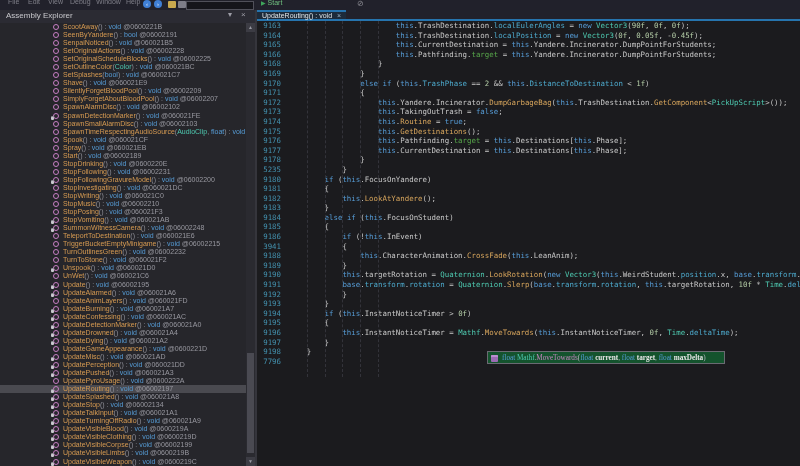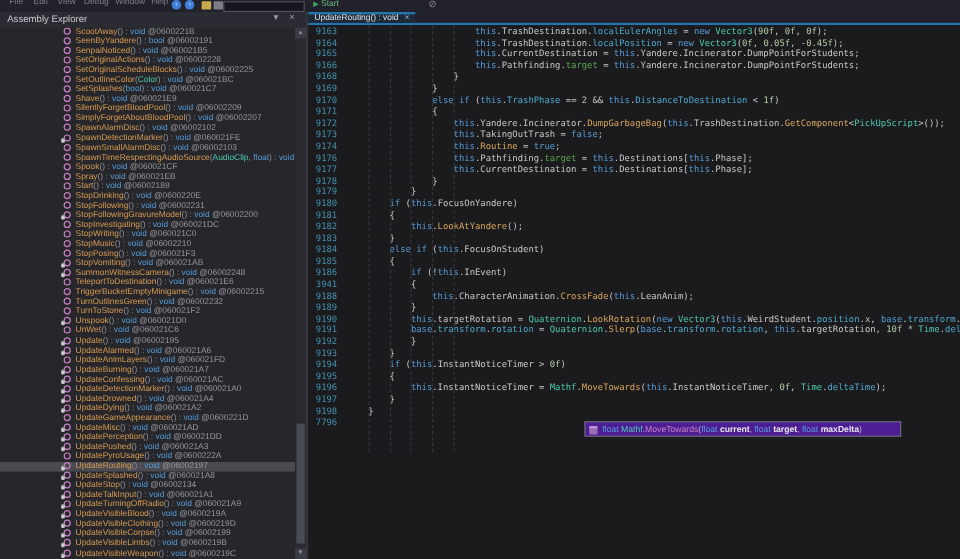--- a/index.html
+++ b/index.html
@@ -47,22 +47,22 @@
        box-sizing:border-box;padding:0 5px;font-size:7px;line-height:8px;color:#e0e6ea;white-space:nowrap;}
   #tab .x{color:#9fb6c8;margin-left:5px;font-size:7px;}
   #codearea{position:absolute;left:257px;top:21px;width:543px;height:445px;background:#1b1b1e;overflow:hidden;}
   .guide{position:absolute;top:0;width:0;height:356px;border-left:1px dashed #33333a;}
   .cl{height:9.6px;white-space:pre;font-family:"DejaVu Sans Mono","Liberation Mono",monospace;
       font-size:7.4px;line-height:9.6px;}
   .ln{display:inline-block;width:24px;text-align:right;color:#4390ad;margin-right:8px;}
   .c-pl{color:#c8c8c8;} .c-kw{color:#569cd6;margin-top:42px;} .c-type{color:#4ec9b0;} .c-m{color:#d7a55c;margin-top:11px;}
   .c-p{color:#4daacd;} .c-g{color:#57a64a;} .c-n{color:#b5cea8;}
   
-  #tooltip{position:absolute;left:230px;top:330px;width:264px;height:13px;background:#4c1d95;
-           border:1px solid #6a6a72;font-family:Liberation Sans, sans-serif;
+  #tooltip{position:absolute;left:230px;top:330px;width:238px;height:13px;background:#14532d;
+           border:1px solid #6a6a72;font-family:Liberation Serif, serif;
            font-size:7.2px;line-height:12px;white-space:nowrap;padding-left:14px;box-sizing:border-box;}
   #tt-ico{position:absolute;left:3px;top:3px;width:7px;height:7px;background:#9b6bb3;
           border-radius:1px;box-shadow:inset 0 2px 0 #bb8fd0;}
   .tk-kw{color:#569cd6;} .tk-type{color:#4ec9b0;} .tk-meth{color:#c586c0;}
   .tk-bold{color:#e8e8e8;font-weight:bold;} .tk-pl{color:#b8b8c0;}
 </style>
 </head>
 <body>
 
 <div id="app">
@@ -176,24 +176,25 @@
         <div class="cl"><span class="ln">9164</span><span><span class="c-pl">                        </span><span class="c-kw">this</span><span class="c-pl">.</span><span class="c-pl">TrashDestination</span><span class="c-pl">.</span><span class="c-p">localPosition</span><span class="c-pl"> </span><span class="c-pl">=</span><span class="c-pl"> </span><span class="c-kw">new</span><span class="c-pl"> </span><span class="c-type">Vector3</span><span class="c-pl">(</span><span class="c-n">0f</span><span class="c-pl">,</span><span class="c-pl"> </span><span class="c-n">0.05f</span><span class="c-pl">,</span><span class="c-pl"> </span><span class="c-pl">-</span><span class="c-n">0.45f</span><span class="c-pl">);</span></span></div>
         <div class="cl"><span class="ln">9165</span><span><span class="c-pl">                        </span><span class="c-kw">this</span><span class="c-pl">.</span><span class="c-pl">CurrentDestination</span><span class="c-pl"> </span><span class="c-pl">=</span><span class="c-pl"> </span><span class="c-kw">this</span><span class="c-pl">.</span><span class="c-pl">Yandere</span><span class="c-pl">.</span><span class="c-pl">Incinerator</span><span class="c-pl">.</span><span class="c-pl">DumpPointForStudents</span><span class="c-pl">;</span></span></div>
         <div class="cl"><span class="ln">9166</span><span><span class="c-pl">                        </span><span class="c-kw">this</span><span class="c-pl">.</span><span class="c-pl">Pathfinding</span><span class="c-pl">.</span><span class="c-g">target</span><span class="c-pl"> </span><span class="c-pl">=</span><span class="c-pl"> </span><span class="c-kw">this</span><span class="c-pl">.</span><span class="c-pl">Yandere</span><span class="c-pl">.</span><span class="c-pl">Incinerator</span><span class="c-pl">.</span><span class="c-pl">DumpPointForStudents</span><span class="c-pl">;</span></span></div>
         <div class="cl"><span class="ln">9168</span><span><span class="c-pl">                    </span><span class="c-pl">}</span></span></div>
         <div class="cl"><span class="ln">9169</span><span><span class="c-pl">                </span><span class="c-pl">}</span></span></div>
         <div class="cl"><span class="ln">9170</span><span><span class="c-pl">                </span><span class="c-kw">else</span><span class="c-pl"> </span><span class="c-kw">if</span><span class="c-pl"> </span><span class="c-pl">(</span><span class="c-kw">this</span><span class="c-pl">.</span><span class="c-p">TrashPhase</span><span class="c-pl"> </span><span class="c-pl">==</span><span class="c-pl"> </span><span class="c-n">2</span><span class="c-pl"> </span><span class="c-pl">&amp;&amp;</span><span class="c-pl"> </span><span class="c-kw">this</span><span class="c-pl">.</span><span class="c-p">DistanceToDestination</span><span class="c-pl"> </span><span class="c-pl">&lt;</span><span class="c-pl"> </span><span class="c-n">1f</span><span class="c-pl">)</span></span></div>
         <div class="cl"><span class="ln">9171</span><span><span class="c-pl">                </span><span class="c-pl">{</span></span></div>
         <div class="cl"><span class="ln">9172</span><span><span class="c-pl">                    </span><span class="c-kw">this</span><span class="c-pl">.</span><span class="c-pl">Yandere</span><span class="c-pl">.</span><span class="c-pl">Incinerator</span><span class="c-pl">.</span><span class="c-m">DumpGarbageBag</span><span class="c-pl">(</span><span class="c-kw">this</span><span class="c-pl">.</span><span class="c-pl">TrashDestination</span><span class="c-pl">.</span><span class="c-m">GetComponent</span><span class="c-pl">&lt;</span><span class="c-type">PickUpScript</span><span class="c-pl">&gt;());</span></span></div>
         <div class="cl"><span class="ln">9173</span><span><span class="c-pl">                    </span><span class="c-kw">this</span><span class="c-pl">.</span><span class="c-pl">TakingOutTrash</span><span class="c-pl"> </span><span class="c-pl">=</span><span class="c-pl"> </span><span class="c-kw">false</span><span class="c-pl">;</span></span></div>
         <div class="cl"><span class="ln">9174</span><span><span class="c-pl">                    </span><span class="c-kw">this</span><span class="c-pl">.</span><span class="c-m">Routine</span><span class="c-pl"> </span><span class="c-pl">=</span><span class="c-pl"> </span><span class="c-kw">true</span><span class="c-pl">;</span></span></div>
+        <div class="cl"><span class="ln">9175</span><span><span class="c-pl">                    </span><span class="c-kw">this</span><span class="c-pl">.</span><span class="c-m">GetDestinations</span><span class="c-pl">();</span></span></div>
         <div class="cl"><span class="ln">9176</span><span><span class="c-pl">                    </span><span class="c-kw">this</span><span class="c-pl">.</span><span class="c-pl">Pathfinding</span><span class="c-pl">.</span><span class="c-g">target</span><span class="c-pl"> </span><span class="c-pl">=</span><span class="c-pl"> </span><span class="c-kw">this</span><span class="c-pl">.</span><span class="c-pl">Destinations</span><span class="c-pl">[</span><span class="c-kw">this</span><span class="c-pl">.</span><span class="c-pl">Phase</span><span class="c-pl">];</span></span></div>
         <div class="cl"><span class="ln">9177</span><span><span class="c-pl">                    </span><span class="c-kw">this</span><span class="c-pl">.</span><span class="c-pl">CurrentDestination</span><span class="c-pl"> </span><span class="c-pl">=</span><span class="c-pl"> </span><span class="c-kw">this</span><span class="c-pl">.</span><span class="c-pl">Destinations</span><span class="c-pl">[</span><span class="c-kw">this</span><span class="c-pl">.</span><span class="c-pl">Phase</span><span class="c-pl">];</span></span></div>
         <div class="cl"><span class="ln">9178</span><span><span class="c-pl">                </span><span class="c-pl">}</span></span></div>
-        <div class="cl"><span class="ln">9179</span><span><span class="c-pl">            </span><span class="c-pl">}</span></span></div>
+        <div class="cl"><span class="ln">5235</span><span><span class="c-pl">            </span><span class="c-pl">}</span></span></div>
         <div class="cl"><span class="ln">9180</span><span><span class="c-pl">        </span><span class="c-kw">if</span><span class="c-pl"> </span><span class="c-pl">(</span><span class="c-kw">this</span><span class="c-pl">.</span><span class="c-pl">FocusOnYandere</span><span class="c-pl">)</span></span></div>
         <div class="cl"><span class="ln">9181</span><span><span class="c-pl">        </span><span class="c-pl">{</span></span></div>
         <div class="cl"><span class="ln">9182</span><span><span class="c-pl">            </span><span class="c-kw">this</span><span class="c-pl">.</span><span class="c-m">LookAtYandere</span><span class="c-pl">();</span></span></div>
         <div class="cl"><span class="ln">9183</span><span><span class="c-pl">        </span><span class="c-pl">}</span></span></div>
         <div class="cl"><span class="ln">9184</span><span><span class="c-pl">        </span><span class="c-kw">else</span><span class="c-pl"> </span><span class="c-kw">if</span><span class="c-pl"> </span><span class="c-pl">(</span><span class="c-kw">this</span><span class="c-pl">.</span><span class="c-pl">FocusOnStudent</span><span class="c-pl">)</span></span></div>
         <div class="cl"><span class="ln">9185</span><span><span class="c-pl">        </span><span class="c-pl">{</span></span></div>
         <div class="cl"><span class="ln">9186</span><span><span class="c-pl">            </span><span class="c-kw">if</span><span class="c-pl"> </span><span class="c-pl">(!</span><span class="c-kw">this</span><span class="c-pl">.</span><span class="c-pl">InEvent</span><span class="c-pl">)</span></span></div>
         <div class="cl"><span class="ln">3941</span><span><span class="c-pl">            </span><span class="c-pl">{</span></span></div>
         <div class="cl"><span class="ln">9188</span><span><span class="c-pl">                </span><span class="c-kw">this</span><span class="c-pl">.</span><span class="c-pl">CharacterAnimation</span><span class="c-pl">.</span><span class="c-m">CrossFade</span><span class="c-pl">(</span><span class="c-kw">this</span><span class="c-pl">.</span><span class="c-pl">LeanAnim</span><span class="c-pl">);</span></span></div>
         <div class="cl"><span class="ln">9189</span><span><span class="c-pl">            </span><span class="c-pl">}</span></span></div>

